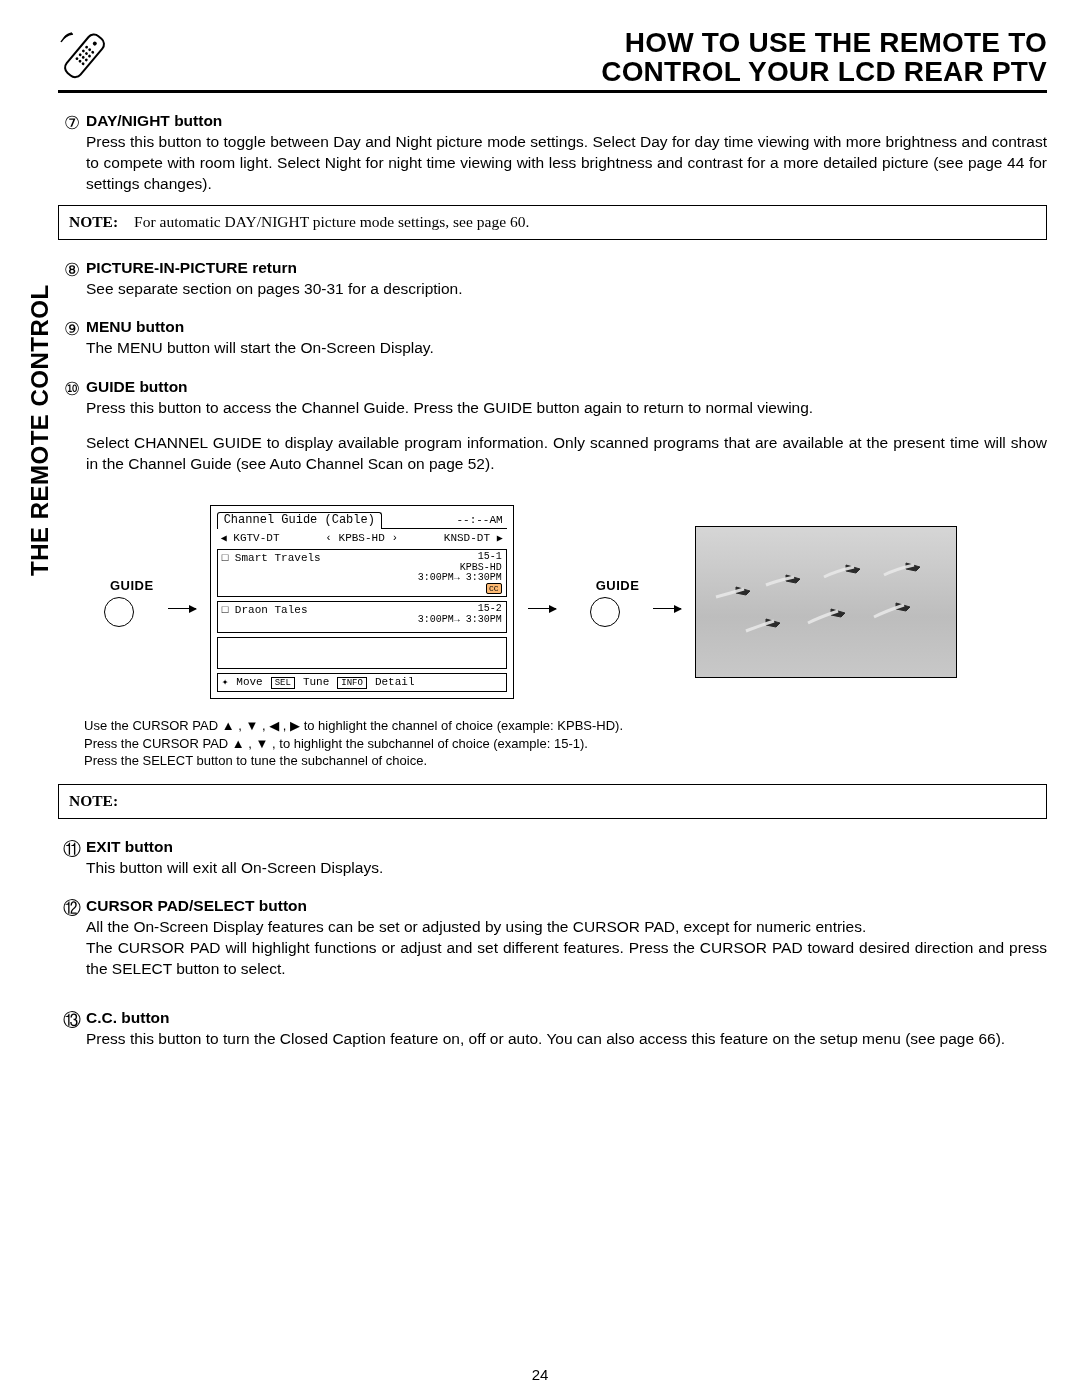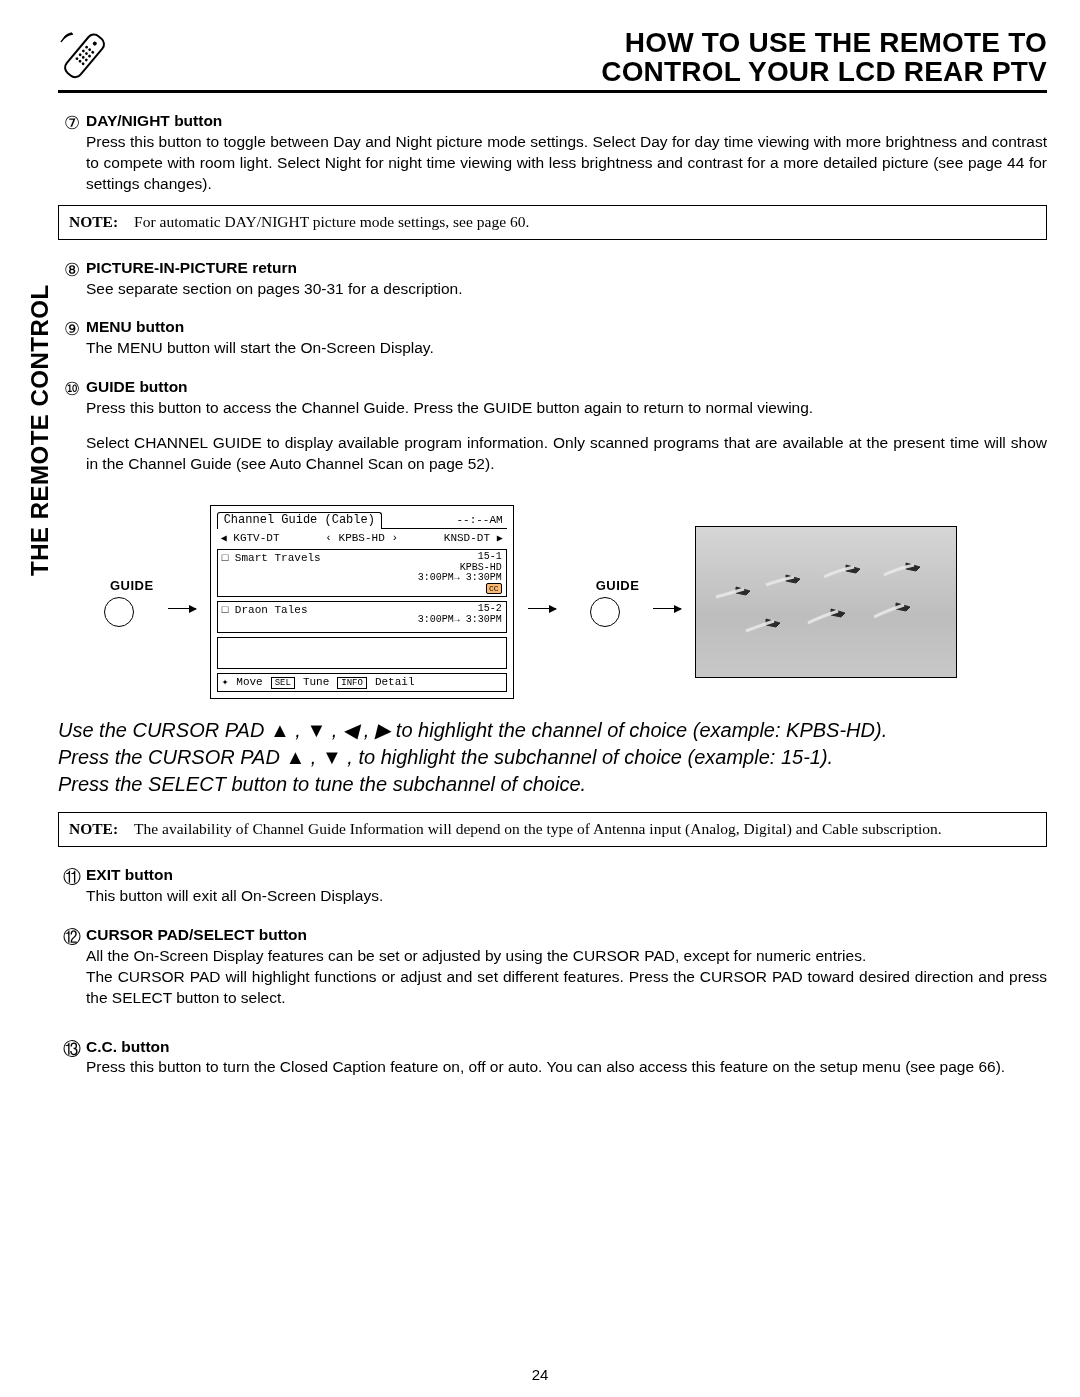--- a/index.html
+++ b/index.html
@@ -145,23 +145,23 @@
     border: 1.2px solid #000;
     position: relative;
     overflow: hidden;
     background: linear-gradient(#d6d6d6, #bdbdbd 60%, #c8c8c8);
   }
   .tv-box svg { position:absolute; inset:0; }
 
   
   .below-text {
     margin-top: 18px;
-    font-size: 20px;
+    margin-left: 26px;
+    font-size: 13px;
     line-height: 1.35;
-    font-style: italic;
   }
   .below-text .sym { font-family: Arial; }
 
   .note-box.wide { margin-left:0; margin-top:14px;}
 
   .page-num {
     position:absolute;
     bottom: 14px;
     left:0; right:0;
     text-align:center;
@@ -339,21 +339,20 @@
       <span>Press  the CURSOR PAD </span>
       <span class="sym">▲</span><span> , </span>
       <span class="sym">▼</span>
       <span> , to highlight the subchannel of choice (example: 15-1).</span>
     </div>
     <div>Press the SELECT button to tune the subchannel of choice.</div>
   </div>
 
   <div class="note-box wide">
     <span class="label">NOTE:</span>
-    <span class="text">The availability of Channel Guide Information will depend on the type of Antenna input (Analog, Digital) and Cable subscription.</span>
   </div>
 
   <div class="item">
     <div class="num">⑪</div>
     <div class="body">
       <span class="hd">EXIT button</span><br>
       <span>This button will exit all On-Screen Displays.</span>
     </div>
   </div>
 

